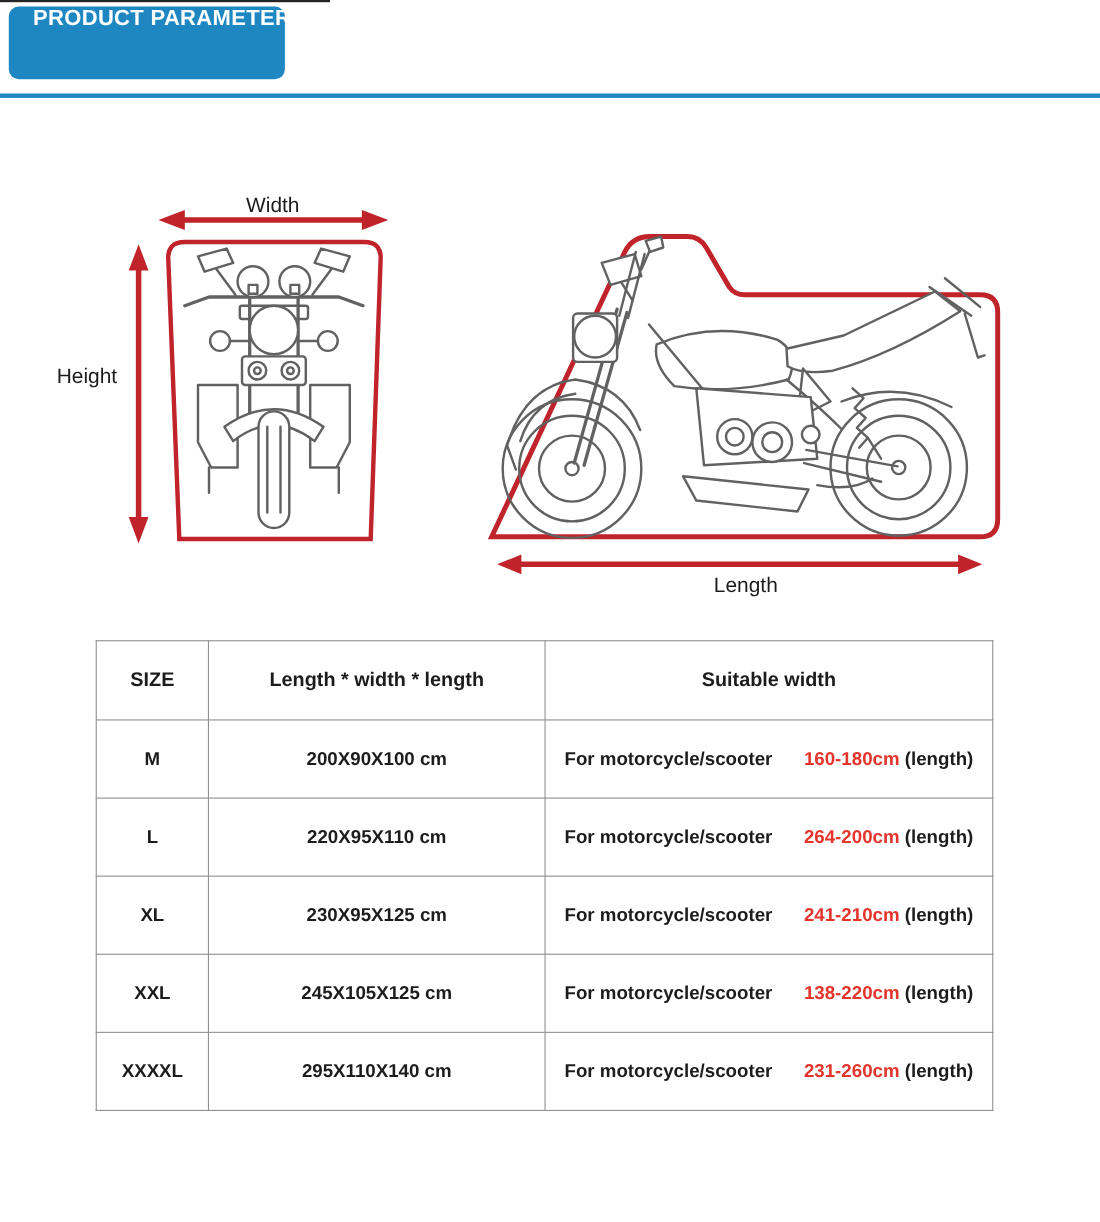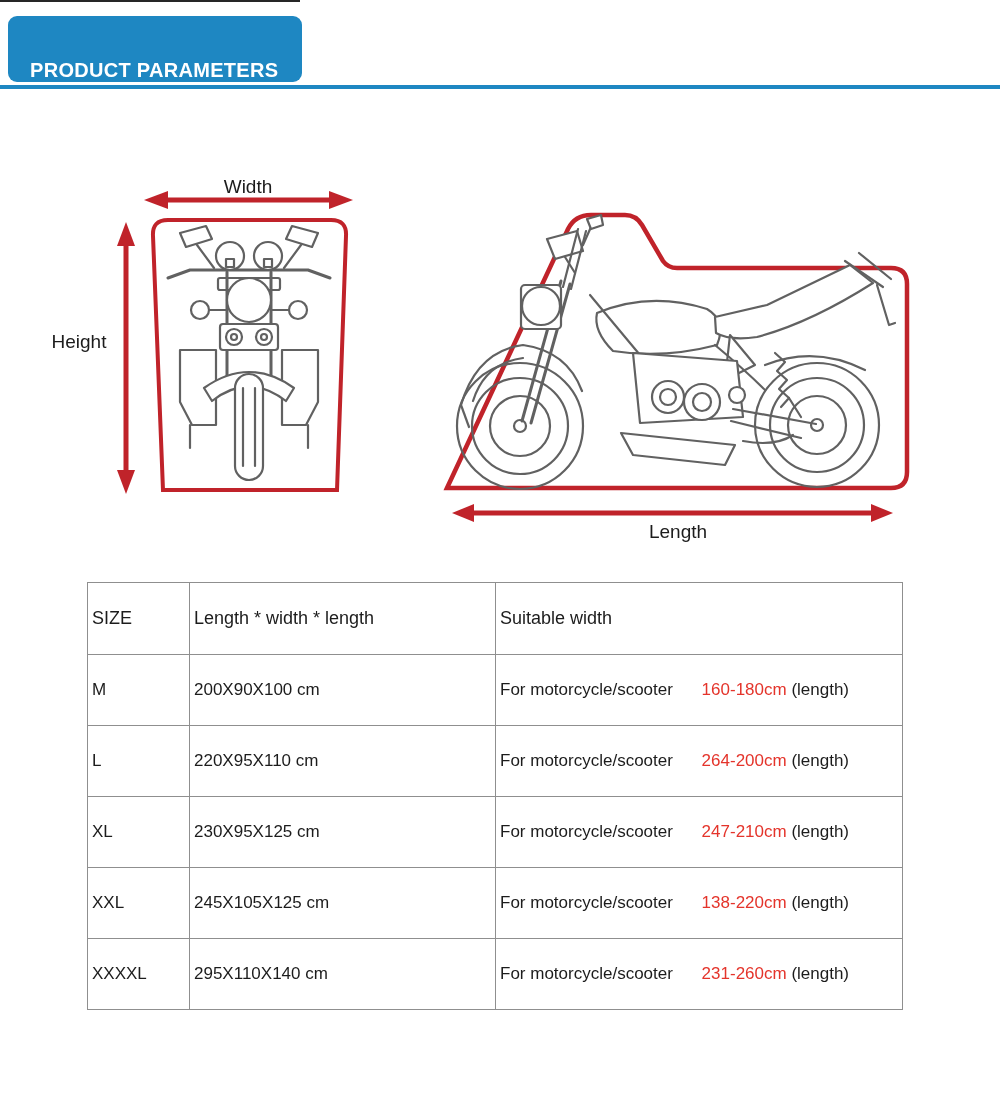--- a/index.html
+++ b/index.html
@@ -9,40 +9,40 @@
     --line-art-gray:#616161;
     --table-border-gray:#8f8f8f;
     --text-dark:#1c1c1c;
   }
   html,body{margin:0;padding:0;background:#fff;}
   body{font-family:"Liberation Sans", sans-serif;color:var(--text-dark);}
   #page{position:relative;width:1000px;height:1111px;background:#fff;overflow:hidden;}
 
   .top-artifact{position:absolute;left:0;top:0;width:300px;height:2px;background:#262626;}
 
-  .banner{position:absolute;left:8px;top:16px;width:294px;height:66px;
-    background:var(--banner-blue);border-radius:9px;display:flex;align-items:flex-end;}
+  .banner{position:absolute;left:8px;top:6px;width:251px;height:66px;
+    background:var(--banner-blue);border-radius:9px;display:flex;align-items:flex-start;}
   .banner-label{color:#fff;font-size:20px;font-weight:bold;letter-spacing:.3px;padding-left:22px;white-space:nowrap;}
   .banner-rule{position:absolute;left:0;top:85px;width:1000px;height:4px;background:var(--banner-blue);}
 
   .front-svg{position:absolute;left:40px;top:160px;}
   .side-svg{position:absolute;left:425px;top:195px;}
 
   .dim-label{font-size:19px;fill:var(--text-dark);}
   .red-stroke{stroke:var(--diagram-red);fill:none;}
   .red-fill{fill:var(--diagram-red);stroke:none;}
   .art{stroke:var(--line-art-gray);fill:none;stroke-width:2.2;stroke-linejoin:round;stroke-linecap:round;}
   .art .fillw{fill:#ffffff;}
 
   table.size-table{position:absolute;left:87px;top:582px;width:815px;
     border-collapse:collapse;table-layout:fixed;}
   table.size-table th, table.size-table td{
     border:1px solid var(--table-border-gray);
-    text-align:left;vertical-align:middle;
-    font-weight:normal;color:var(--text-dark);padding:0 4px;}
+    text-align:center;vertical-align:middle;
+    font-weight:bold;color:var(--text-dark);padding:0 4px;}
   table.size-table th{height:71px;font-size:18px;}
   table.size-table td{height:70px;font-size:17px;}
   td .red{color:var(--highlight-red);margin-left:24px;}
 </style>
 </head>
 <body>
 
 <div id="page">
 
   <div class="top-artifact"></div>
@@ -175,21 +175,21 @@
         <td><span>For motorcycle/scooter </span><span class="red">160-180cm</span><span> (length)</span></td>
       </tr>
       <tr>
         <td>L</td>
         <td>220X95X110 cm</td>
         <td><span>For motorcycle/scooter </span><span class="red">264-200cm</span><span> (length)</span></td>
       </tr>
       <tr>
         <td>XL</td>
         <td>230X95X125 cm</td>
-        <td><span>For motorcycle/scooter </span><span class="red">247-210cm</span><span> (length)</span></td>
+        <td><span>For motorcycle/scooter </span><span class="red">241-210cm</span><span> (length)</span></td>
       </tr>
       <tr>
         <td>XXL</td>
         <td>245X105X125 cm</td>
         <td><span>For motorcycle/scooter </span><span class="red">138-220cm</span><span> (length)</span></td>
       </tr>
       <tr>
         <td>XXXXL</td>
         <td>295X110X140 cm</td>
         <td><span>For motorcycle/scooter </span><span class="red">231-260cm</span><span> (length)</span></td>

